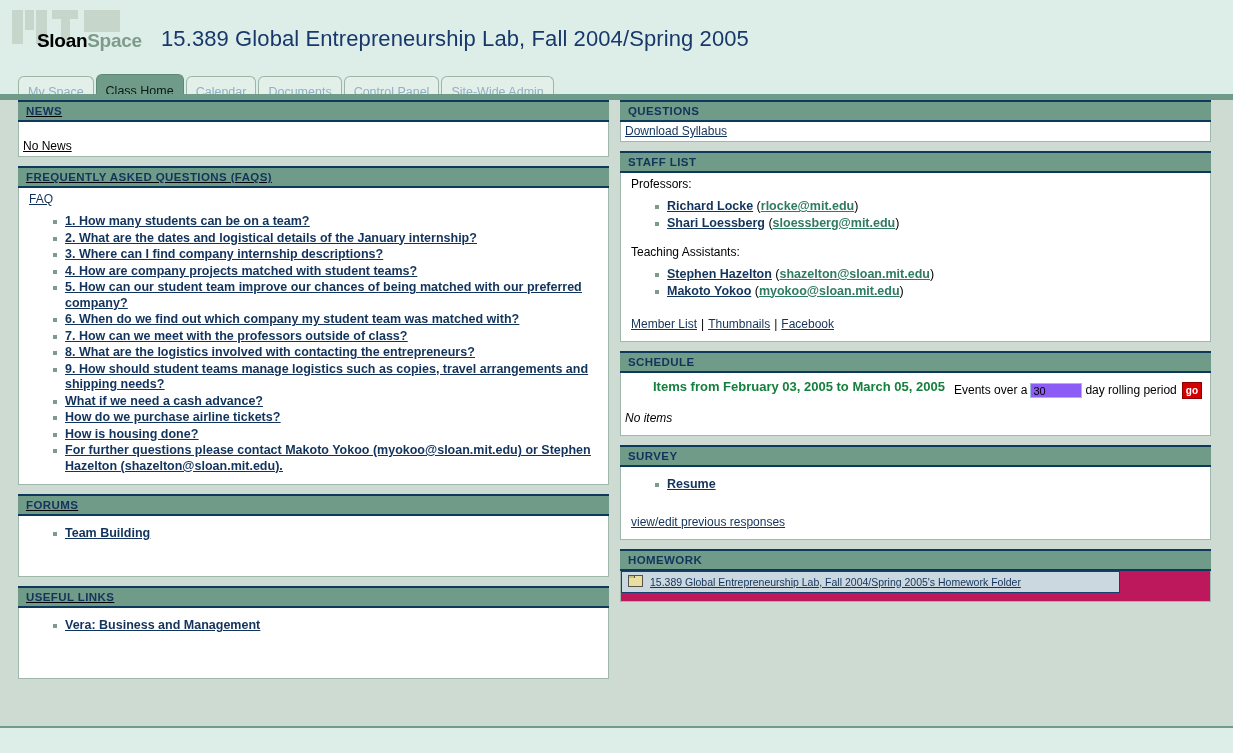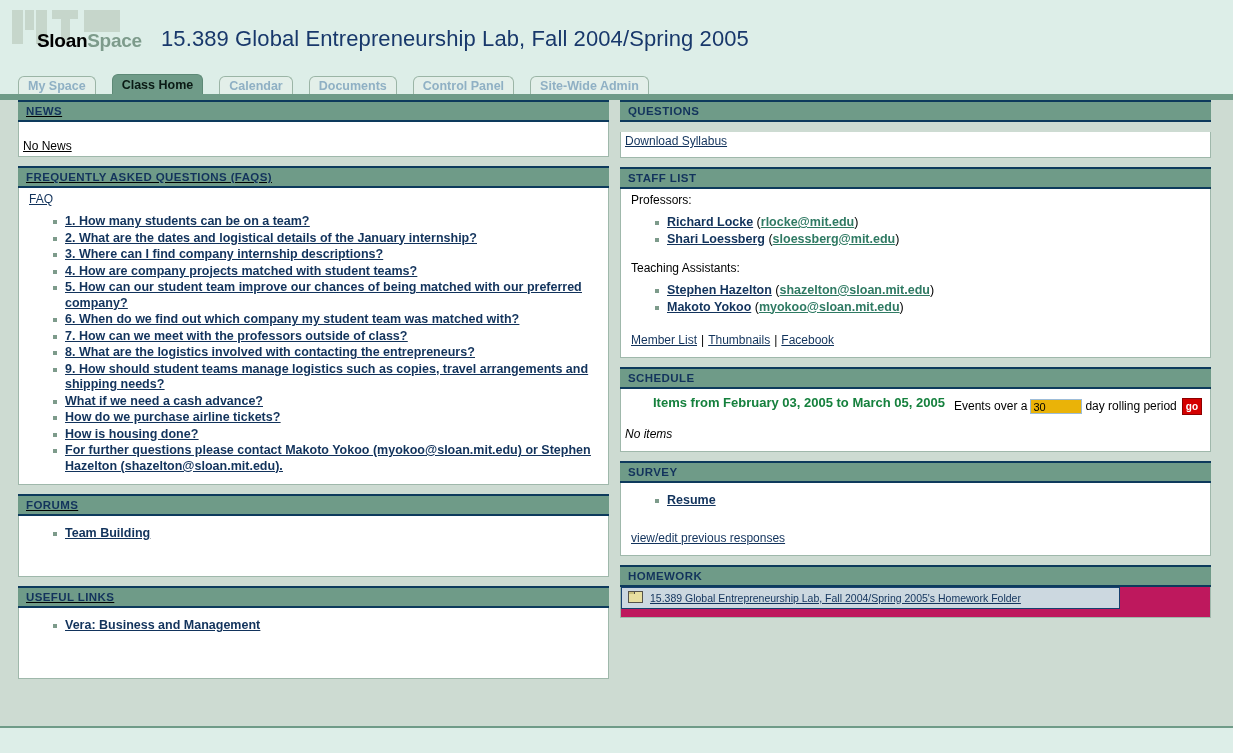--- a/index.html
+++ b/index.html
@@ -63,24 +63,24 @@
     position: absolute;
     left: 0; top: 74px;
     width: 1233px; height: 20px;
     padding-left: 18px;
     box-sizing: border-box;
   }
   .tab {
     display: inline-block;
     height: 20px;
     line-height: 19px;
-    padding: 0 9px;
-    margin-right: 16px;
+    padding: 6px 9px;
+    margin-right: 2px;
     font-size: 12.5px;
-    font-weight: bold;
+    font-weight: normal;
     color: #8fb0c4;
     background: #e3efe9;
     border: 1px solid #9bb5a6;
     border-bottom: none;
     border-radius: 6px 6px 0 0;
     vertical-align: bottom;
     white-space: nowrap;
     cursor: pointer;
   }
   .tab.active {
@@ -208,21 +208,21 @@
     font-size: 12px;
     white-space: nowrap;
   }
   .sched-input {
     width: 52px;
     height: 15px;
     font-family: "Liberation Sans", sans-serif;
     font-size: 11px;
     padding: 0 2px;
     border: 1px solid #9dbcd8;
-    background: #eab308;
+    background: #8b5cf6;
     vertical-align: middle;
     margin: 0 3px;
     box-sizing: border-box;
   }
   .go-btn {
     display: inline-block;
     background: #d40000;
     color: #ffffff;
     font-size: 10px;
     font-weight: bold;
@@ -366,21 +366,21 @@
         </ul>
       </div>
     </div>
 
   </div>
 
   <div class="col col-right">
 
     <div class="portlet">
       <div class="portlet-head">QUESTIONS</div>
-      <div class="portlet-body" style="padding:1px 6px 8px 2px;margin-top:10px;">
+      <div class="portlet-body" style="padding:1px 6px 2px 2px;">
         <div class="plain-line">
           <a class="lnk-plain">Download Syllabus</a>
         </div>
       </div>
     </div>
 
     <div class="portlet">
       <div class="portlet-head">STAFF LIST</div>
       <div class="portlet-body">
         <div class="staff-label">Professors:</div>

